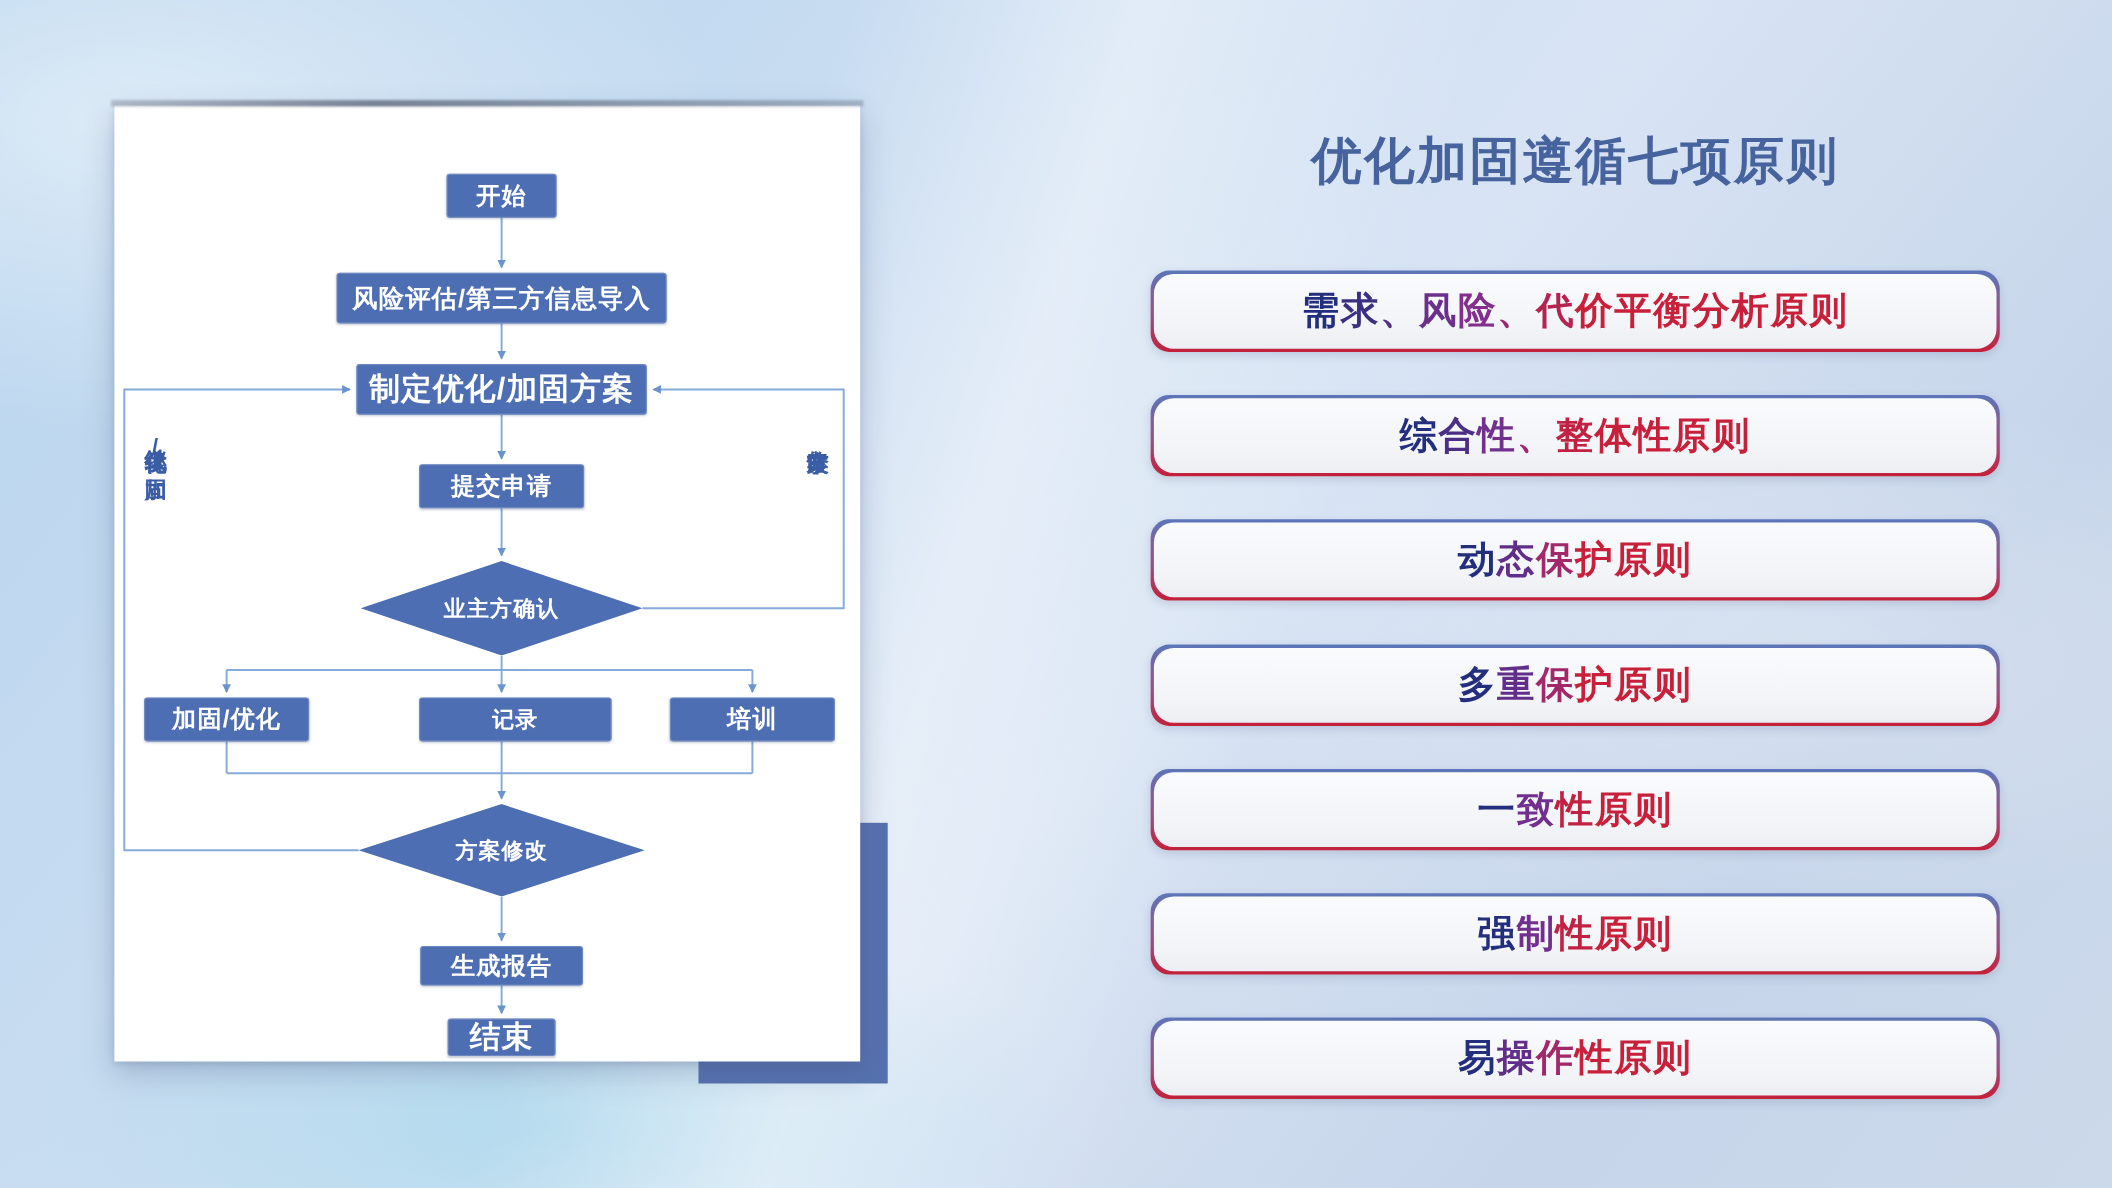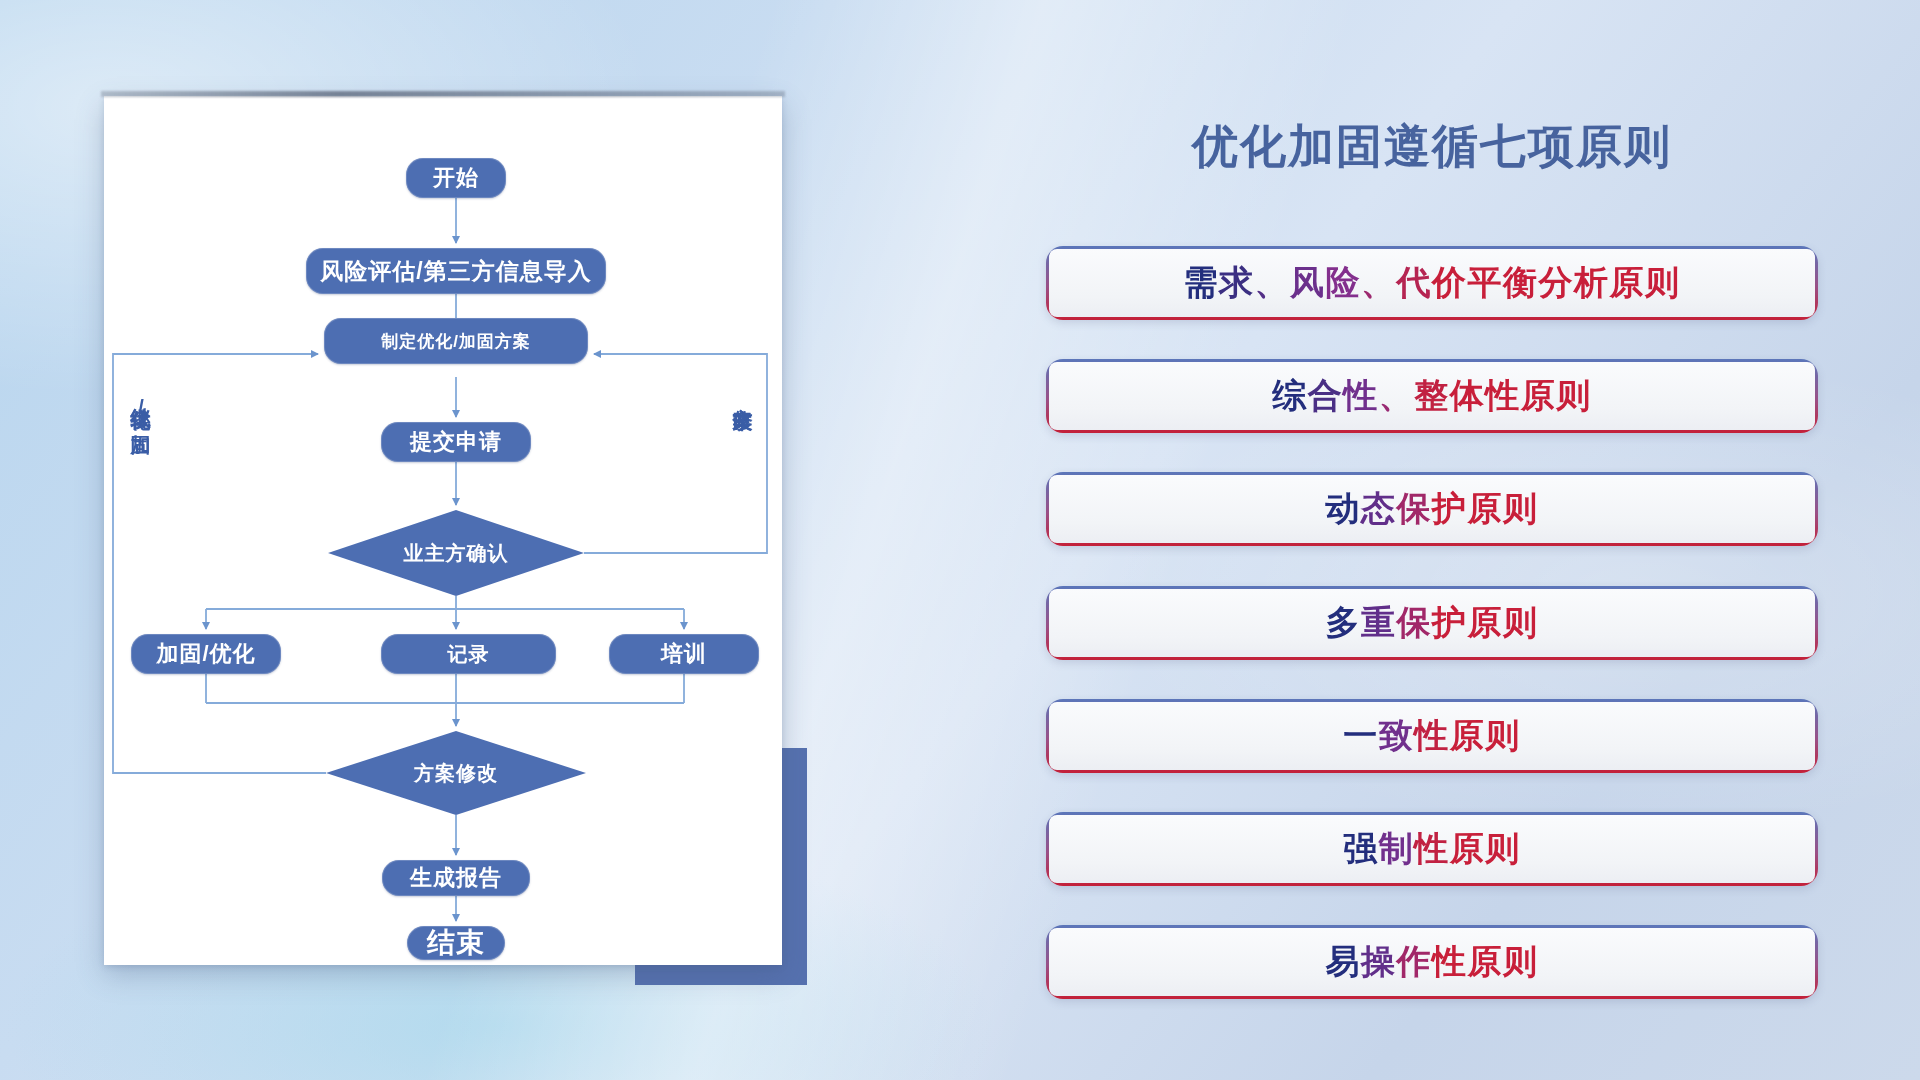--- a/index.html
+++ b/index.html
@@ -23,27 +23,27 @@
   .flow-card::before{
     content:"";position:absolute;left:-3px;right:-3px;top:-5px;height:6px;
     background:linear-gradient(90deg,rgba(130,140,155,0.45),rgba(85,95,115,0.70) 35%,rgba(120,132,150,0.45));
     filter:blur(1px);
   }
   .connectors{position:absolute;left:0;top:0;width:678px;height:869px;}
   .cl{fill:none;stroke:#85abda;stroke-width:1.8;}
   .fn{
     position:absolute;background:#4d6eb2;color:#ffffff;font-weight:bold;
     display:flex;align-items:center;justify-content:center;text-align:center;
-    border-radius:17px;letter-spacing:1px;
+    border-radius:3px;letter-spacing:1px;
     box-shadow:inset 0 0 0 1px rgba(255,255,255,0.18), 0 1px 2px rgba(40,60,110,0.25);
     white-space:nowrap;
   }
   #n-start   {left:302px;top:62px; width:100px;height:40px;font-size:22px;}
   #n-risk    {left:202px;top:152px;width:300px;height:46px;font-size:23px;}
-  #n-plan    {left:220px;top:222px;width:264px;height:46px;font-size:17px;}
+  #n-plan    {left:220px;top:235px;width:264px;height:46px;font-size:28px;}
   #n-submit  {left:277px;top:326px;width:150px;height:40px;font-size:22px;}
   #n-owner   {left:224px;top:414px;width:256px;height:86px;font-size:20px;border-radius:0;
               clip-path:polygon(50% 0,100% 50%,50% 100%,0 50%);box-shadow:none;}
   #n-harden  {left:27px; top:538px;width:150px;height:40px;font-size:22px;}
   #n-record  {left:277px;top:538px;width:175px;height:40px;font-size:20px;}
   #n-training{left:505px;top:538px;width:150px;height:40px;font-size:22px;}
   #n-check   {left:222px;top:635px;width:260px;height:84px;font-size:20px;border-radius:0;
               clip-path:polygon(50% 0,100% 50%,50% 100%,0 50%);box-shadow:none;}
   #n-report  {left:278px;top:764px;width:148px;height:36px;font-size:22px;}
   #n-end     {left:303px;top:830px;width:98px; height:34px;font-size:28px;}
@@ -58,21 +58,21 @@
     position:absolute;left:1046px;top:116px;width:772px;text-align:center;
     font-size:46px;font-weight:bold;color:#47639e;letter-spacing:2px;white-space:nowrap;
   }
   .pill{
     position:absolute;left:1046px;width:772px;height:74px;border-radius:17px;
     padding:3px;box-sizing:border-box;
     background:linear-gradient(180deg,#5b76ba 0%,#9a4f86 55%,#c42038 100%);
     box-shadow:0 3px 8px rgba(90,100,140,0.20);
   }
   .pill-inner{
-    width:100%;height:100%;border-radius:8px;
+    width:100%;height:100%;border-radius:18px;
     background:linear-gradient(180deg,#fafbfd 0%,#f2f4f7 70%,#eceef3 100%);
     display:flex;align-items:center;justify-content:center;
   }
   .pill-label{font-size:34px;font-weight:bold;letter-spacing:1.5px;color:#c81f3a;white-space:nowrap;}
   #pill-0{top:246px;} #pill-1{top:359px;} #pill-2{top:472px;} #pill-3{top:586px;}
   #pill-4{top:699px;} #pill-5{top:812px;} #pill-6{top:925px;}
 </style>
 </head>
 <body>
 

